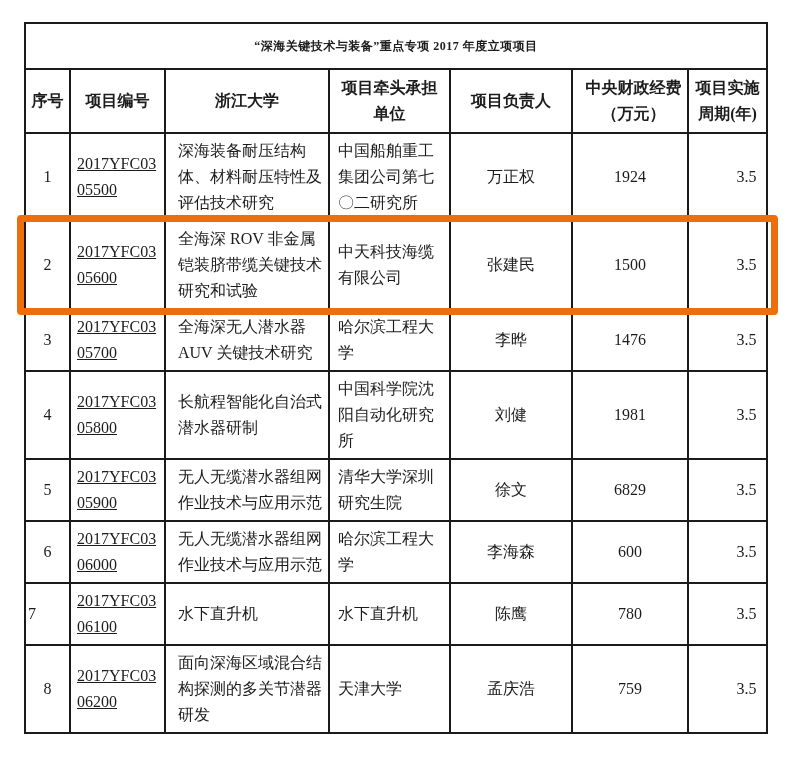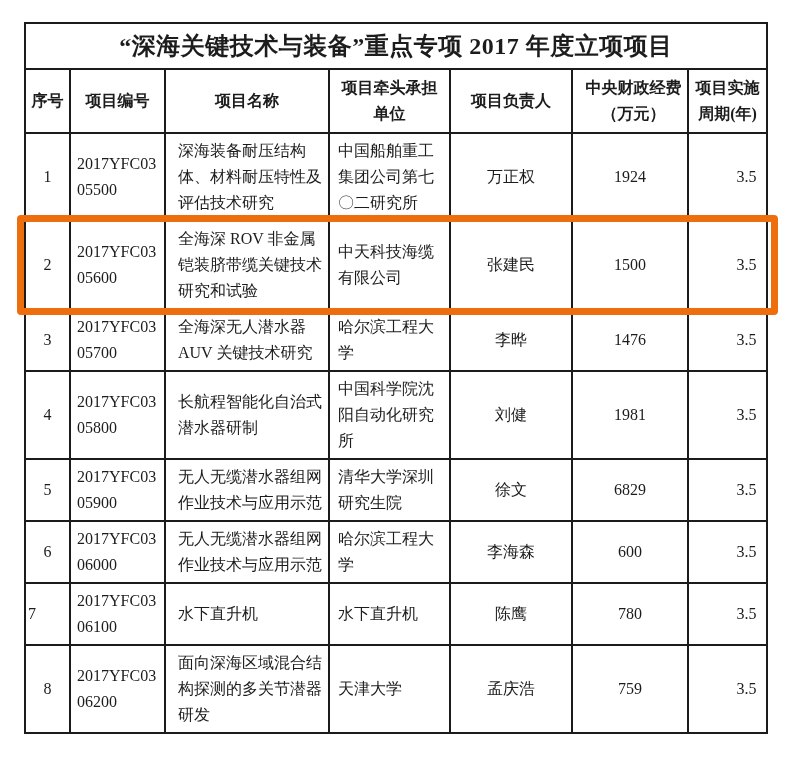--- a/index.html
+++ b/index.html
@@ -24,37 +24,37 @@
   }
   .projects th, .projects td {
     border: 2px solid #1b1b1b;
     vertical-align: middle;
     font-size: 16px;
     line-height: 26px;
     box-sizing: border-box;
   }
   .title-row th {
     height: 46px;
-    font-size: 24px;
+    font-size: 12px;
     font-weight: bold;
     text-align: center;
     letter-spacing: 0.5px;
     padding: 2px 4px;
   }
   .header-row th {
     height: 64px;
     font-weight: bold;
     text-align: center;
     padding: 2px 4px;
   }
   .header-row th:nth-child(6) { padding-left: 11px; }
   .header-row th:nth-child(7) { padding-left: 4px; padding-right: 4px; }
   tbody td { padding: 4px 6px; }
   td.c-seq    { text-align: center; }
-  td.c-id     { text-align: left; word-break: break-all; padding-left: 6px; padding-right: 6px; }
+  td.c-id     { text-align: left; word-break: break-all; padding-left: 6px; padding-right: 6px; text-decoration: underline; }
   td.c-name   { text-align: left; padding-left: 12px; padding-right: 3px; }
   td.c-unit   { text-align: left; padding-left: 8px;  padding-right: 8px; margin-left: 24px; }
   td.c-leader { text-align: center; border-radius: 24px; }
   td.c-fund   { text-align: center; margin-left: 22px; }
   td.c-period { text-align: center; padding-left: 44px; }
   
   tbody tr:nth-child(7) td.c-seq { text-align: left; padding-left: 2px; }
   #highlight-box {
     position: absolute;
     border: 7px solid #EE6E0E;
@@ -78,21 +78,21 @@
       <col style="width:116px">
       <col style="width:79px">
     </colgroup>
     <thead>
       <tr class="title-row">
         <th colspan="7">“深海关键技术与装备”重点专项 2017 年度立项项目</th>
       </tr>
       <tr class="header-row">
         <th>序号</th>
         <th>项目编号</th>
-        <th>项目名称</th>
+        <th>浙江大学</th>
         <th>项目牵头承担单位</th>
         <th>项目负责人</th>
         <th>中央财政经费（万元）</th>
         <th>项目实施周期(年)</th>
       </tr>
     </thead>
     <tbody id="table-body">
         <tr>
     <td class="c-seq">1</td>
     <td class="c-id">2017YFC0305500</td>

